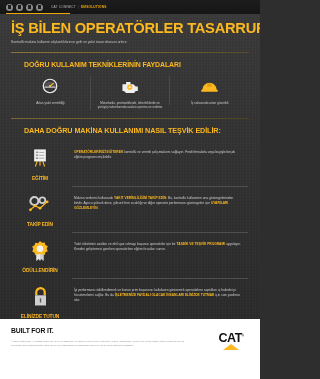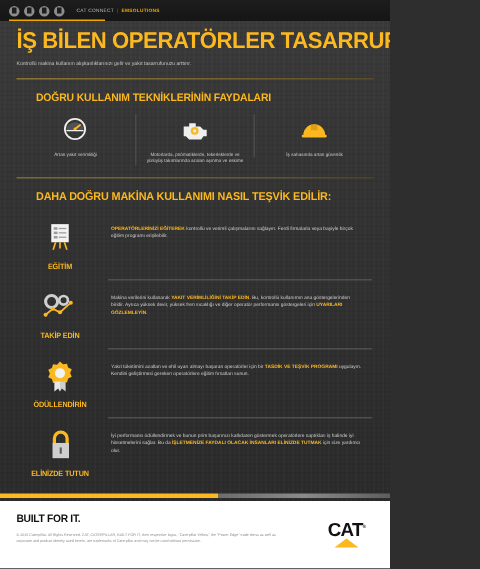--- a/index.html
+++ b/index.html
@@ -166,21 +166,21 @@
   }
 
   
   .foot-bar {
     position: absolute; left: 0; bottom: 47px;
     width: 100%; height: 3px;
     background: linear-gradient(90deg,#fcb81f 0%, #fcb81f 56%, #6d6d6d 56%, #8a8a8a 78%, #5d5d5d 100%);
   }
   .footer {
     position: absolute; left: 0; bottom: 0;
-    width: 100%; height: 45px;
+    width: 100%; height: 60px;
     background: #ffffff;
     padding: 7px 11px 0 11px;
   }
   .built {
     color: #111;
     font-size: 7.2px;
     font-weight: bold;
     letter-spacing: -0.2px;
     transform: scaleX(0.95);
     transform-origin: left center;

